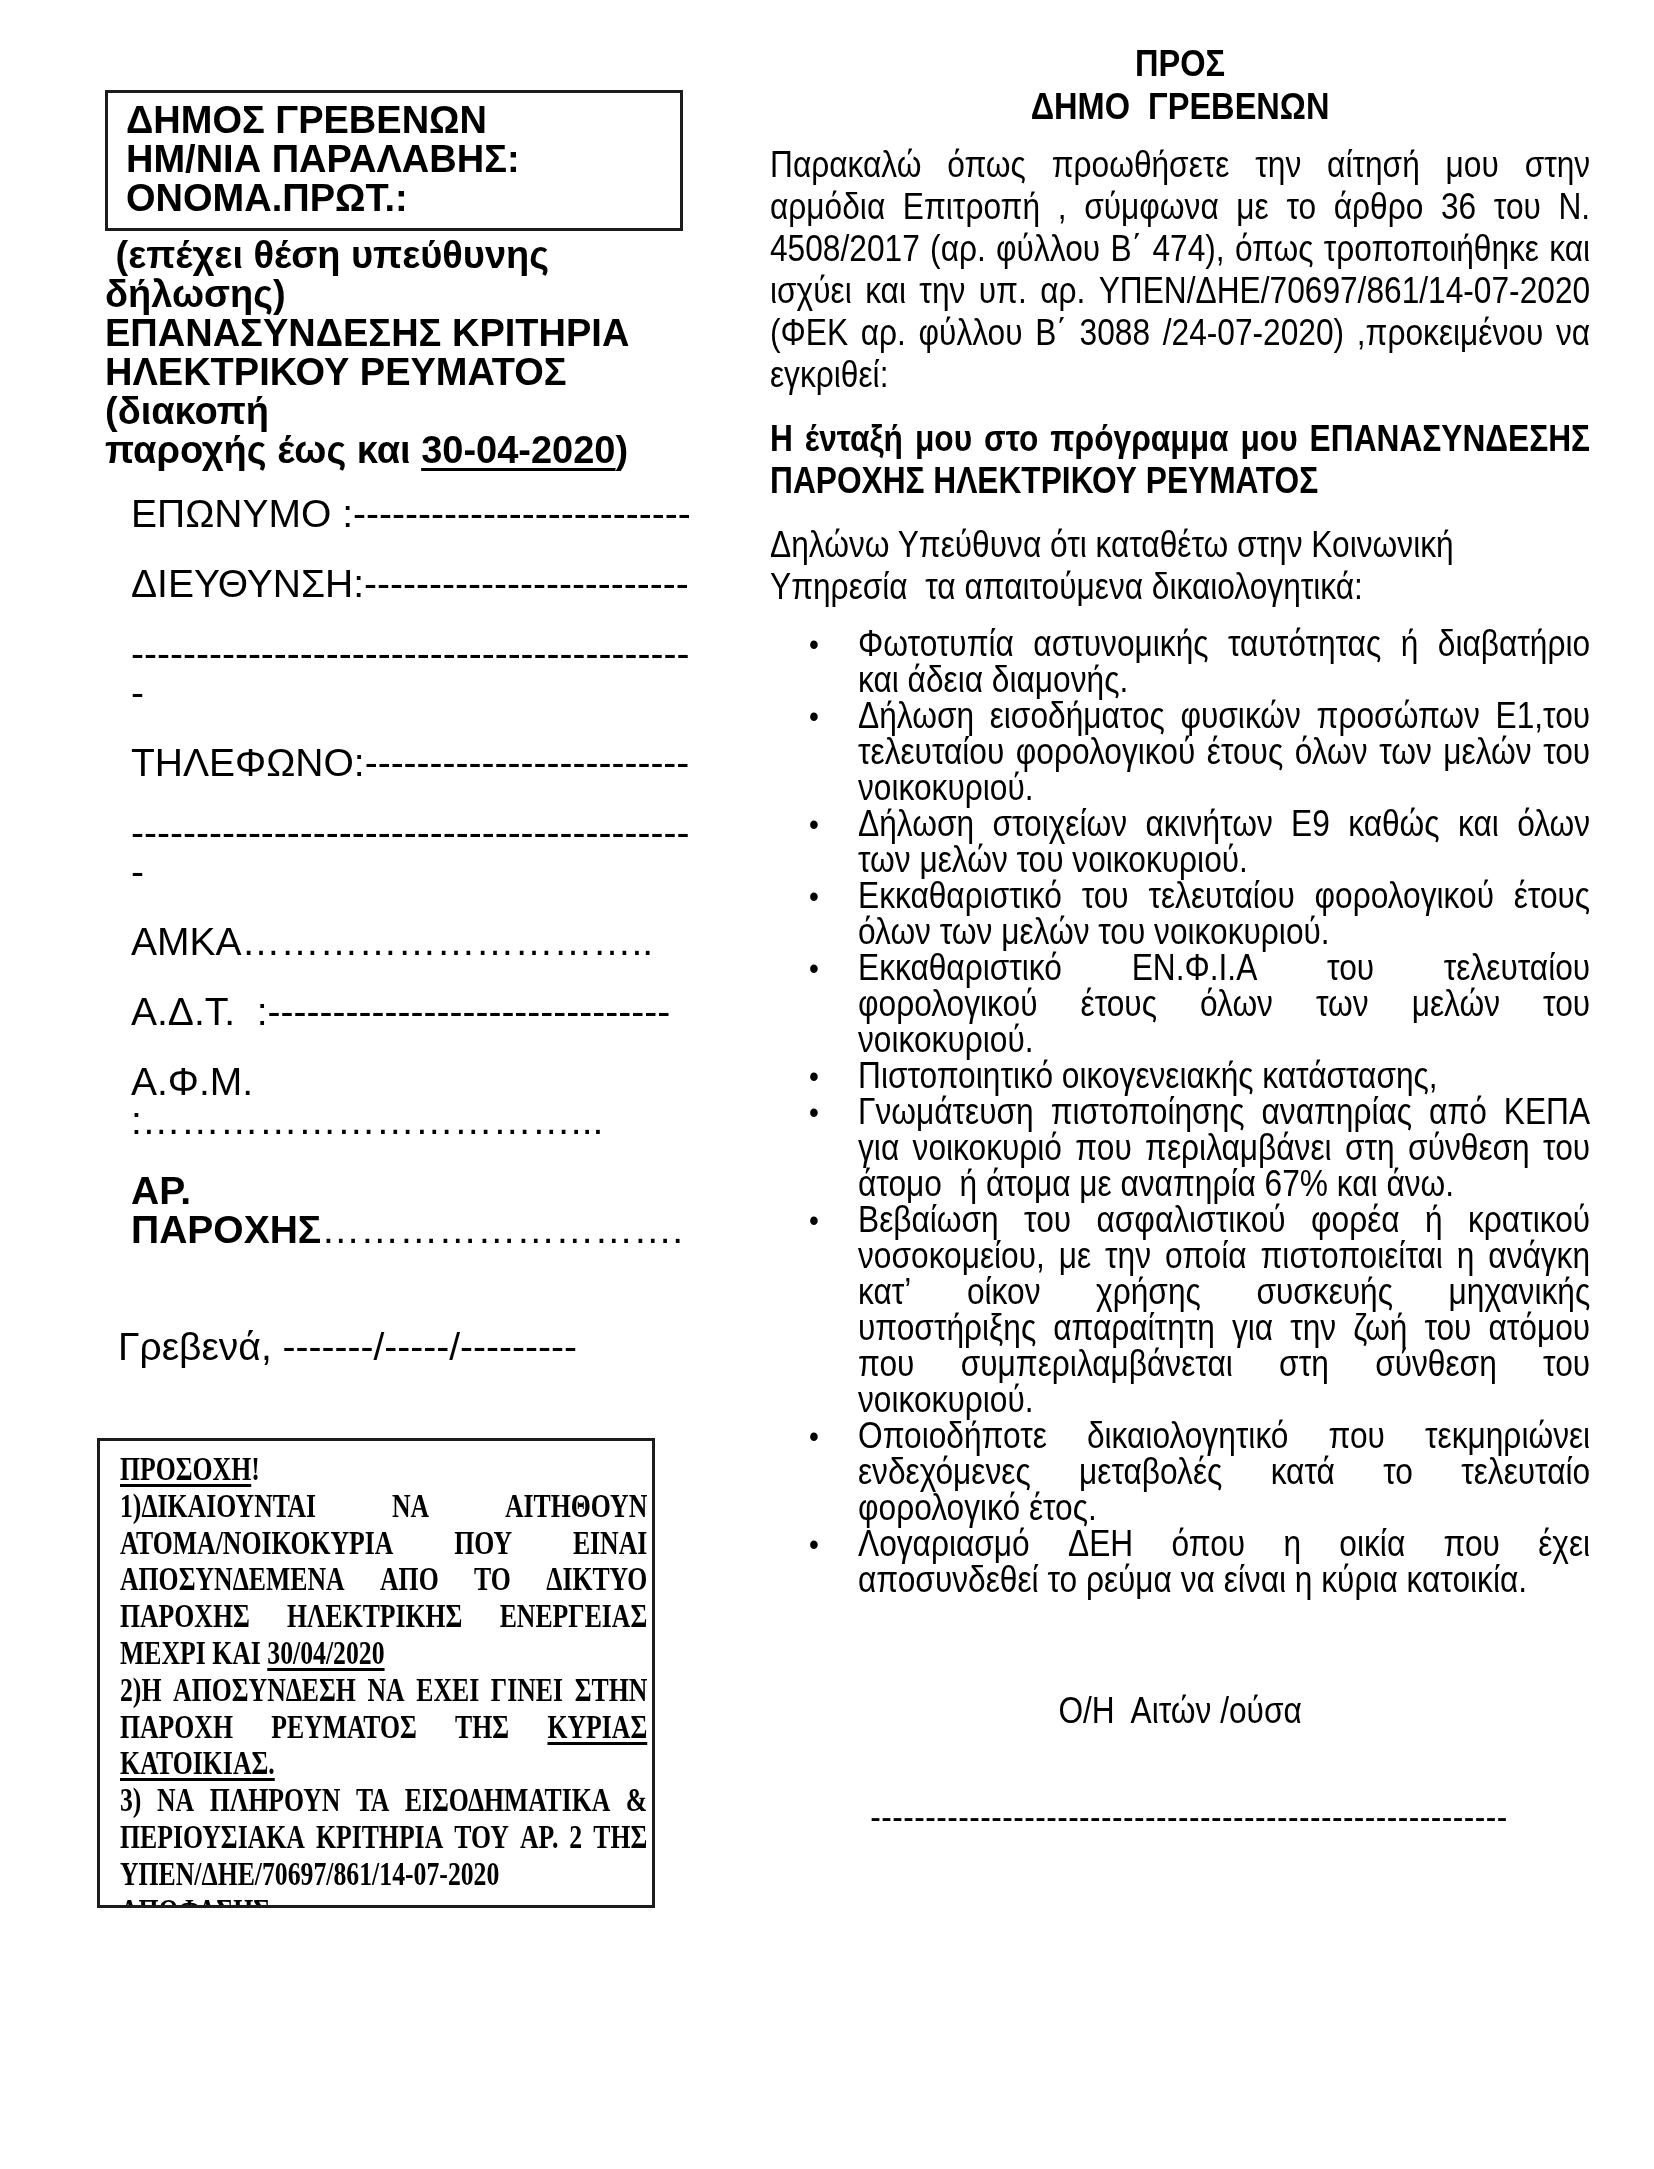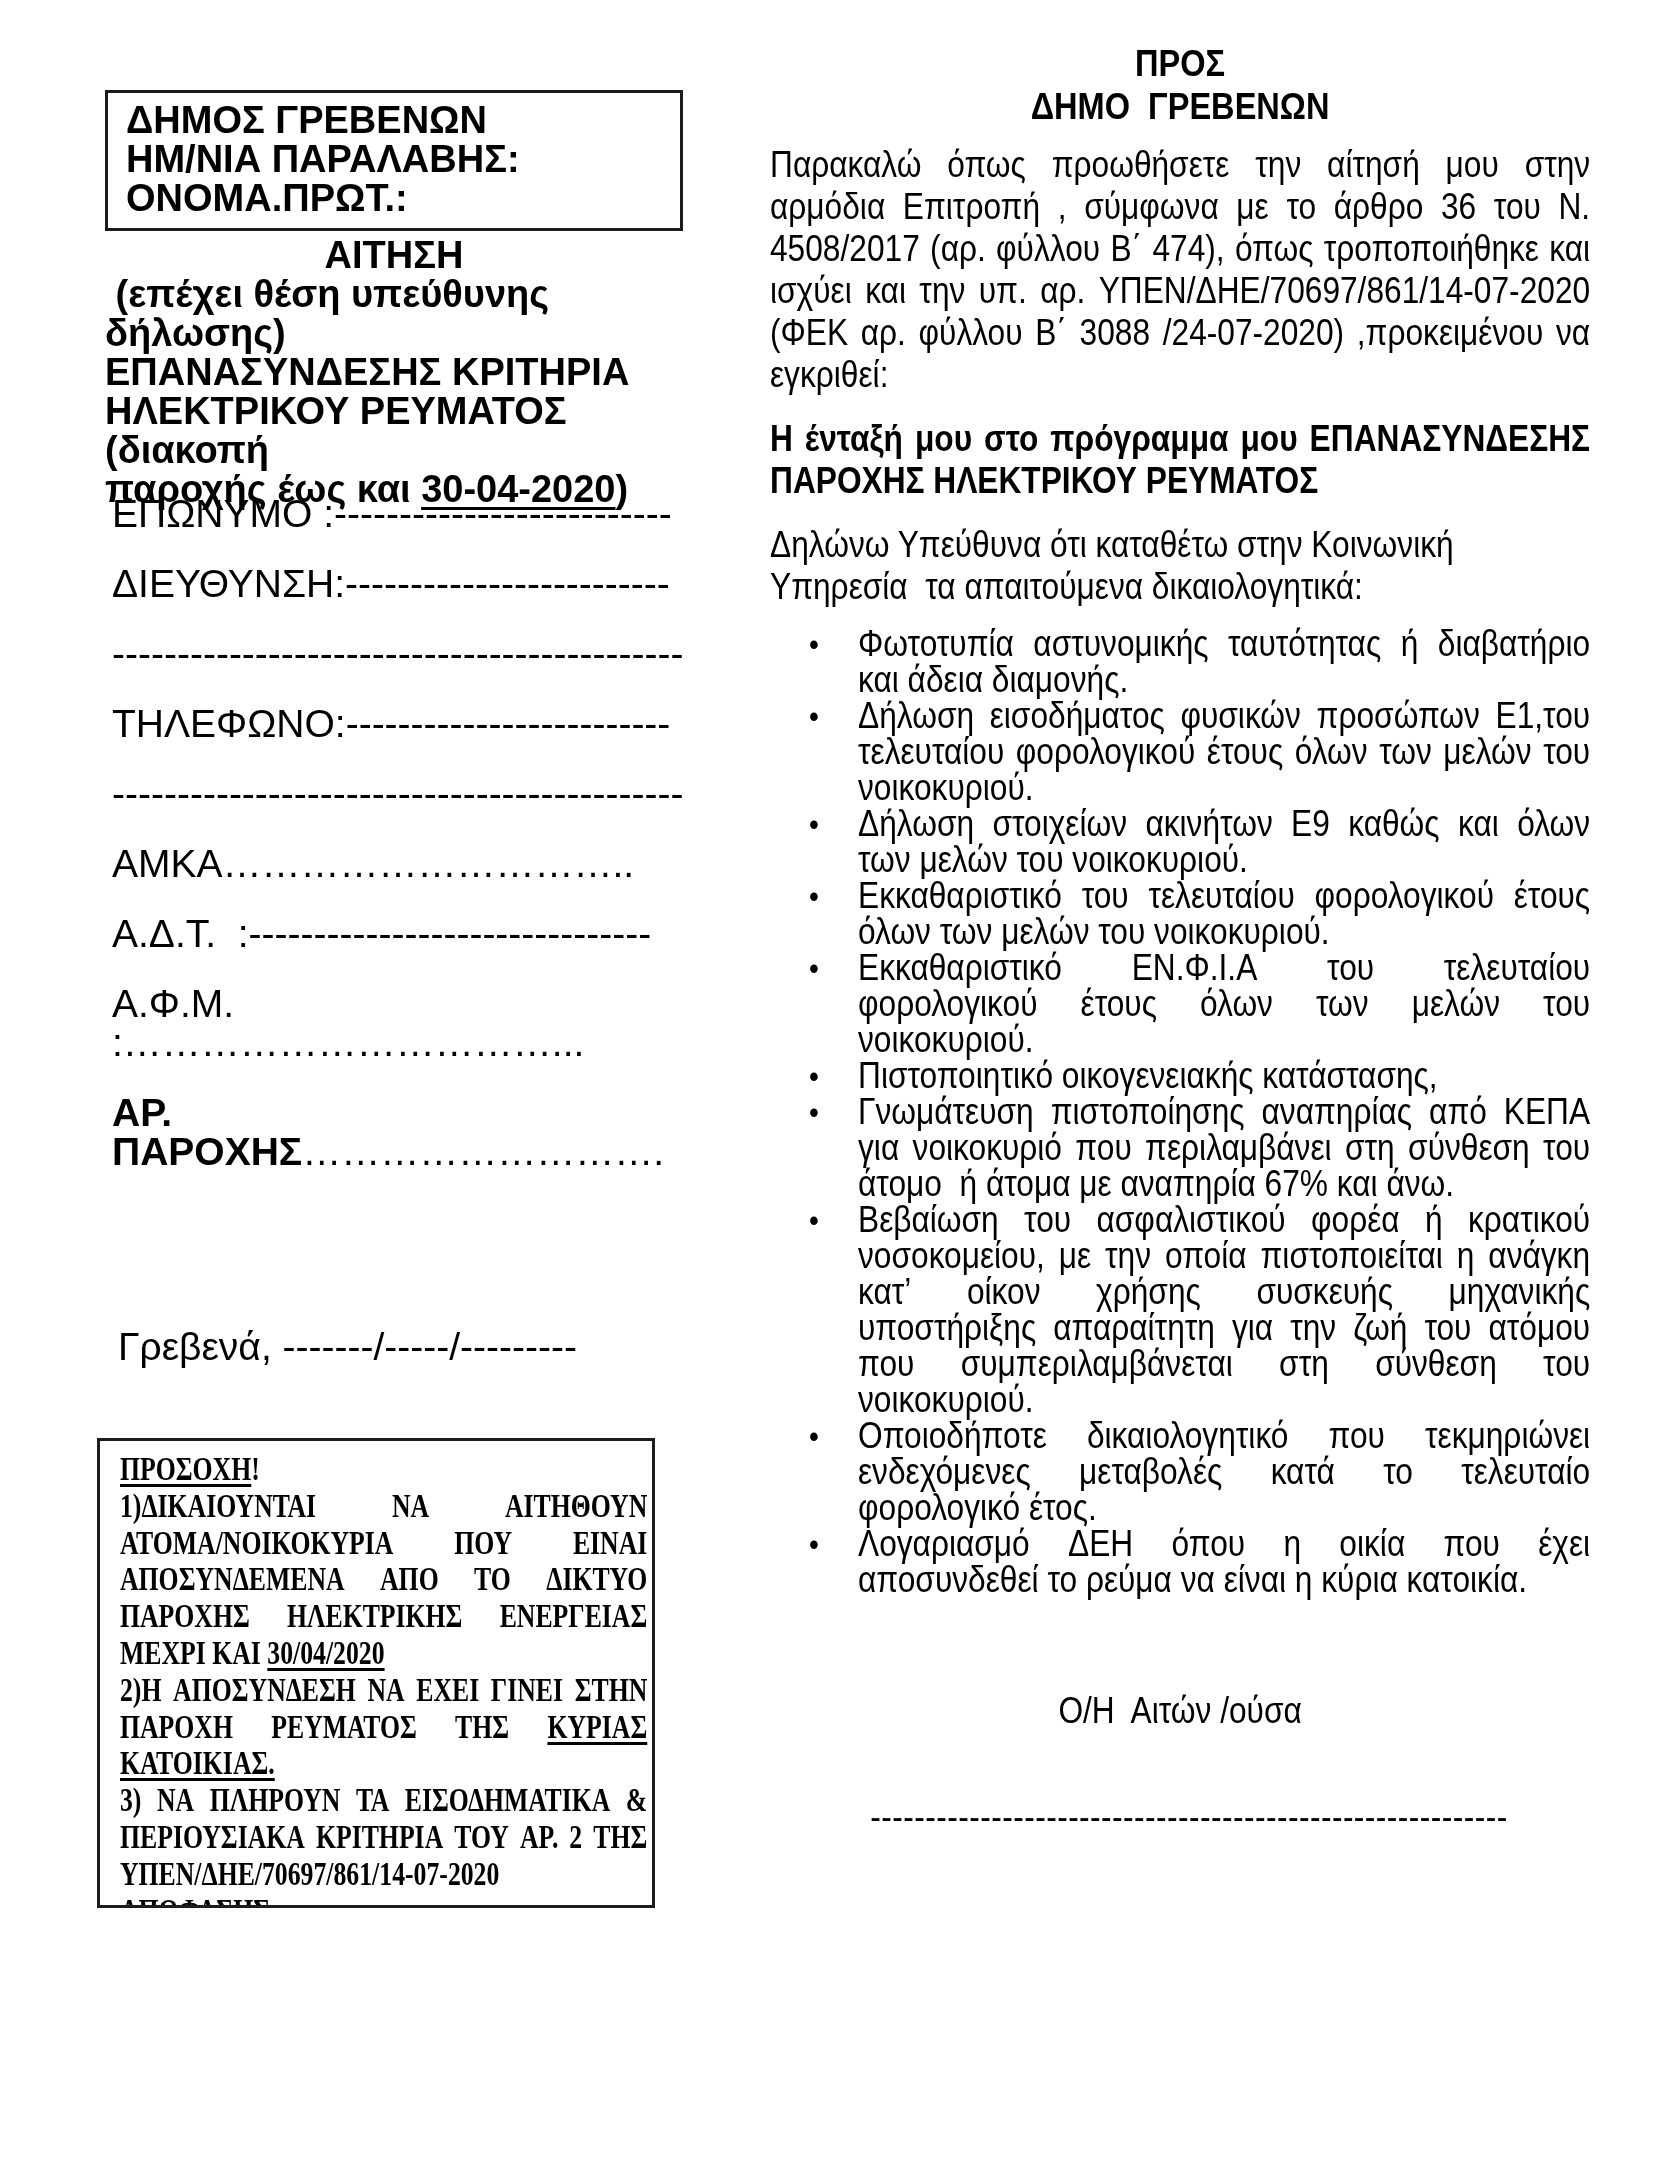--- a/index.html
+++ b/index.html
@@ -20,21 +20,21 @@
     border:3px solid #1c1c1c;padding:8px 6px 10px 18px;
     font-weight:bold;font-size:38px;line-height:39px;
   }
   .title-block{
     position:absolute;left:105px;top:236px;width:578px;
     font-weight:bold;font-size:38px;line-height:39px;
   }
   .fields{
     position:absolute;left:112px;top:494px;width:586px;font-size:39px;
   }
-  .fields .ln{line-height:39px;margin-bottom:31px;}
+  .fields .ln{line-height:39px;margin-bottom:31px;margin-left:19px;}
   .date-line{
     position:absolute;left:118px;top:1326px;font-size:39px;line-height:42px;white-space:pre-wrap;
   }
   .attn-box{
     position:absolute;left:97px;top:1438px;width:558px;height:470px;box-sizing:border-box;
     border:3px solid #1c1c1c;padding:10px 0 0 20px;overflow:hidden;font-family:Liberation Serif, serif;
   }
   .attn-inner{
     width:676px;transform:scaleX(0.78);transform-origin:left top;
     font-weight:bold;font-size:33px;line-height:36.8px;
@@ -64,21 +64,20 @@
 
 <div class="page">
 
   <div class="header-box">
       <div class="ln"><span>ΔΗΜΟΣ ΓΡΕΒΕΝΩΝ</span></div>
       <div class="ln"><span>ΗΜ/ΝΙΑ ΠΑΡΑΛΑΒΗΣ:</span></div>
       <div class="ln"><span>ΟΝΟΜΑ.ΠΡΩΤ.:</span></div>
     </div>
 
   <div class="title-block">
-      <div class="ln ctr"><span>ΑΙΤΗΣΗ</span></div>
       <div class="ln"><span> (επέχει θέση υπεύθυνης δήλωσης)</span></div>
       <div class="ln"><span>ΕΠΑΝΑΣΥΝΔΕΣΗΣ ΚΡΙΤΗΡΙΑ</span></div>
       <div class="ln"><span>ΗΛΕΚΤΡΙΚΟΥ ΡΕΥΜΑΤΟΣ (διακοπή</span></div>
       <div class="ln"><span>παροχής έως και </span><span class="u">30-04-2020</span><span>)</span></div>
     </div>
 
   <div class="fields">
       <div class="ln"><span>ΕΠΩΝΥΜΟ :--------------------------</span></div>
       <div class="ln"><span>ΔΙΕΥΘΥΝΣΗ:-------------------------</span></div>
       <div class="ln"><span>--------------------------------------------</span></div>

